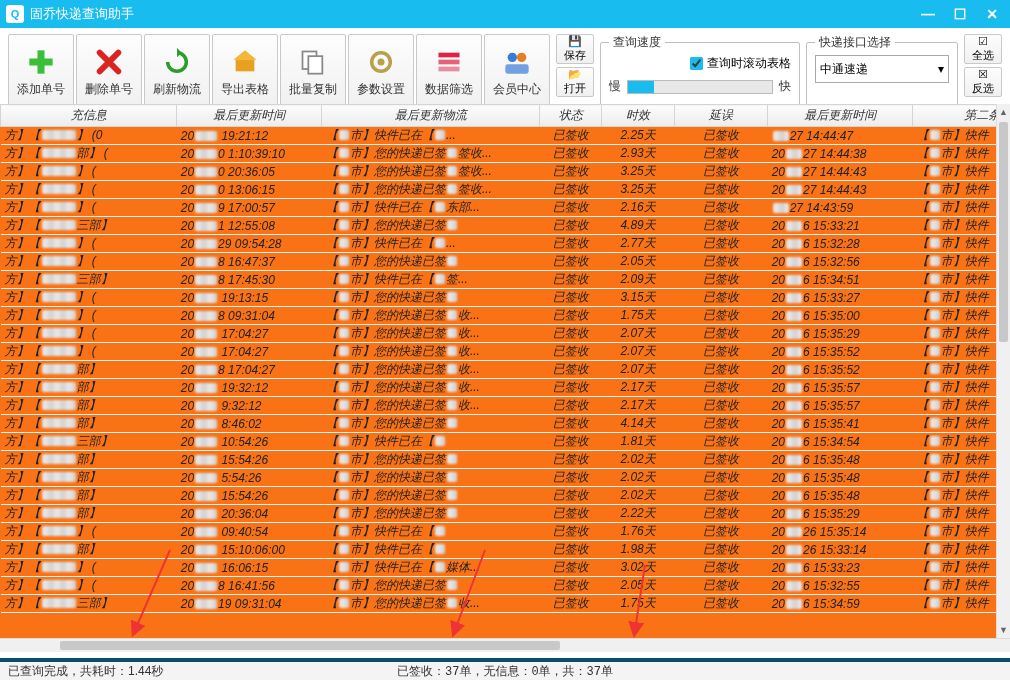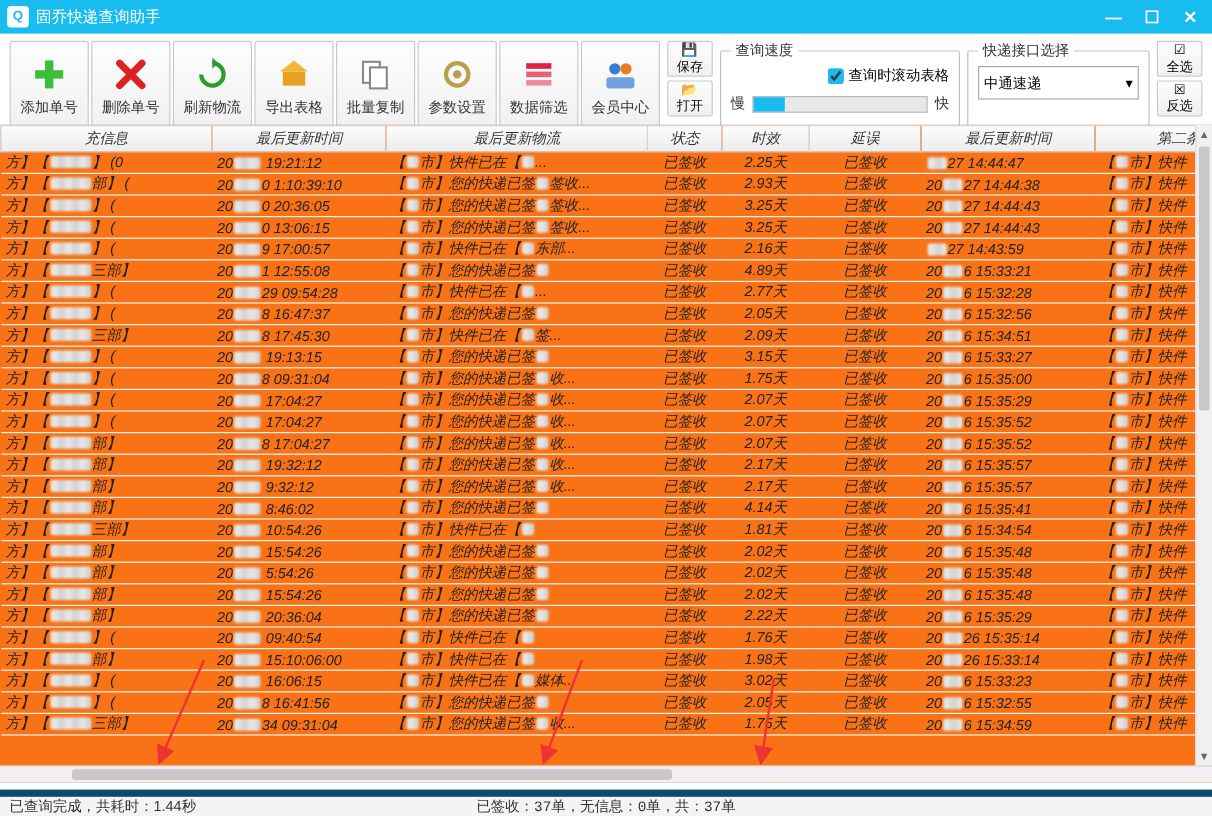--- a/index.html
+++ b/index.html
@@ -36,21 +36,21 @@
 .tbl th { background: linear-gradient(#fcfcfc,#ececec); border: 1px solid #d4d4d4; height: 22px; font-weight: normal; color: #333; text-align: center; padding: 0 4px; white-space: nowrap; overflow: hidden; }
 .tbl td { border-bottom: 1px solid #f5f5f5; height: 18px; padding: 0 4px; color: #222; white-space: nowrap; overflow: hidden; text-overflow: ellipsis; font-size: 12px; }
 .tbl td.center { text-align: center; }
 .blur { position: relative; color: transparent; }
 .blur::after { content: ""; position: absolute; inset: 0; background: repeating-linear-gradient(90deg,#e4e4e4 0 6px,#d6d6d6 6px 12px); filter: blur(1px); border-radius: 2px; margin: 2px 1px; }
 .scroll-v { position: absolute; right: 0; top: 0; bottom: 14px; width: 14px; background: #f0f0f0; border-left: 1px solid #ddd; }
 .scroll-v-thumb { position: absolute; left: 2px; right: 2px; top: 18px; height: 220px; background: #c8c8c8; border-radius: 2px; }
 .scroll-v-arrow { position: absolute; left: 0; right: 0; height: 16px; display: flex; align-items: center; justify-content: center; font-size: 9px; color: #666; }
 .scroll-h { position: absolute; left: 0; right: 0; bottom: 0; height: 14px; background: #f0f0f0; border-top: 1px solid #ddd; }
 .scroll-h-thumb { position: absolute; top: 2px; bottom: 2px; left: 60px; width: 500px; background: #c8c8c8; border-radius: 2px; }
-.statusbar { position: absolute; left: 0; right: 0; bottom: 0; height: 22px; background: #f4f4f4; border-top: 6px solid #0c4a6e; display: flex; align-items: center; padding: 0 8px; font-size: 12px; color: #333; }
+.statusbar { position: absolute; left: 0; right: 0; bottom: 0; height: 22px; background: #f4f4f4; border-top: 4px solid #0c4a6e; display: flex; align-items: center; padding: 0 8px; font-size: 12px; color: #333; }
 .status-center { position: absolute; left: 50%; transform: translateX(-50%); font-family: Liberation Mono, monospace; }
 .arrow-annot { position: absolute; pointer-events: none; }
 .arrow-annot svg { overflow: visible; }
 </style>
 </head>
 <body>
 
 <div class="titlebar">
   <div class="titlebar-left">
     <div class="titlebar-logo">Q</div>
@@ -463,21 +463,21 @@
             <td><span>20</span><span class="blur">xxxx</span><span>8 16:41:56</span></td>
             <td><span>【</span><span class="blur">xx</span><span>市】您的快递已签</span><span class="blur">xx</span><span></span></td>
             <td class="center">已签收</td>
             <td class="center">2.05天</td>
             <td class="center">已签收</td>
             <td><span>20</span><span class="blur">xxx</span><span>6 15:32:55</span></td>
             <td><span>【</span><span class="blur">xx</span><span>市】快件</span></td>
           </tr>
           <tr>
             <td><span>方】【</span><span class="blur">xxxxxx</span><span>三部】</span></td>
-            <td><span>20</span><span class="blur">xxxx</span><span>34 09:31:04</span></td>
+            <td><span>20</span><span class="blur">xxxx</span><span>19 09:31:04</span></td>
             <td><span>【</span><span class="blur">xx</span><span>市】您的快递已签</span><span class="blur">xx</span><span>收...</span></td>
             <td class="center">已签收</td>
             <td class="center">1.75天</td>
             <td class="center">已签收</td>
             <td><span>20</span><span class="blur">xxx</span><span>6 15:34:59</span></td>
             <td><span>【</span><span class="blur">xx</span><span>市】快件</span></td>
           </tr>
         </tbody>
     </table>
   </div>

